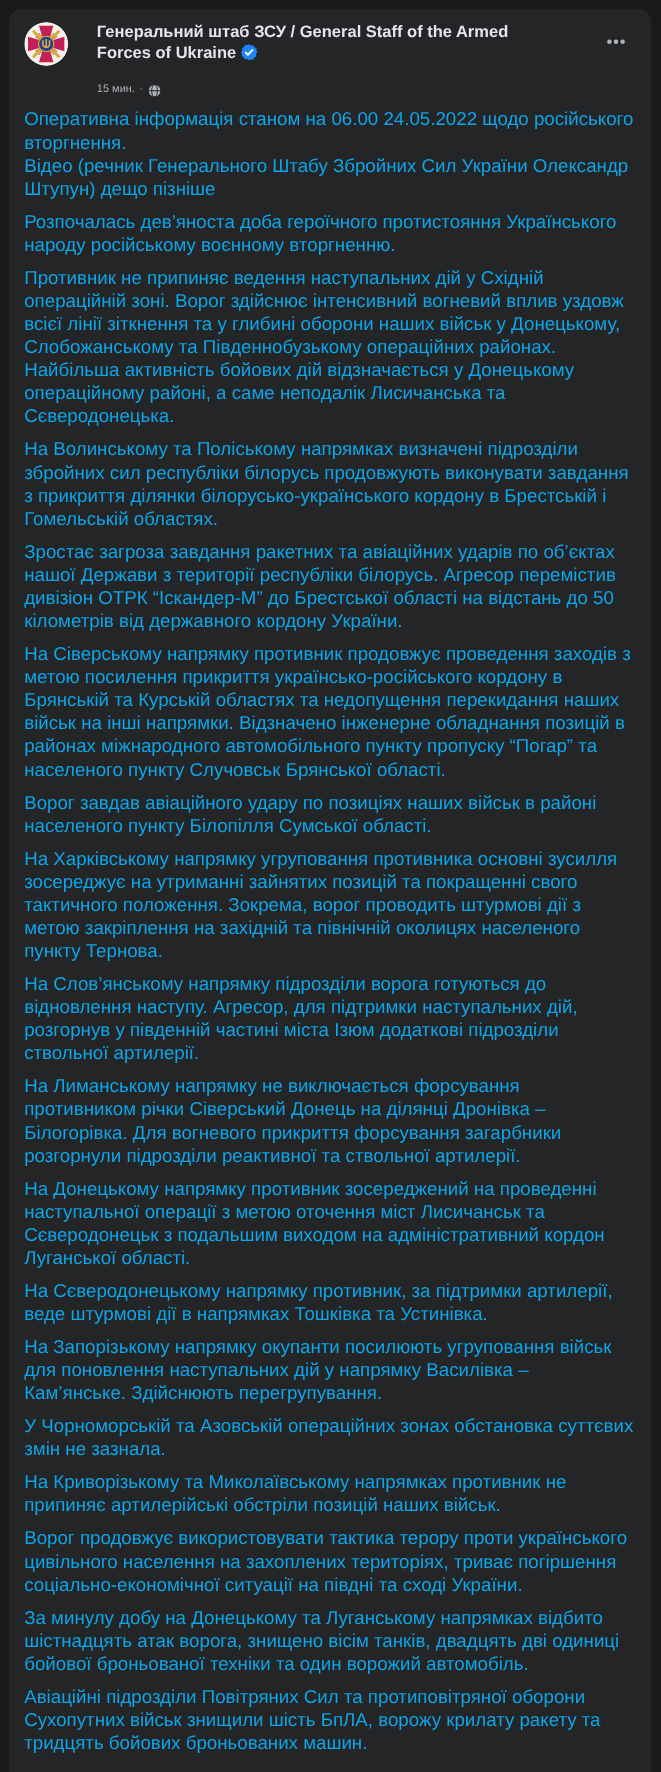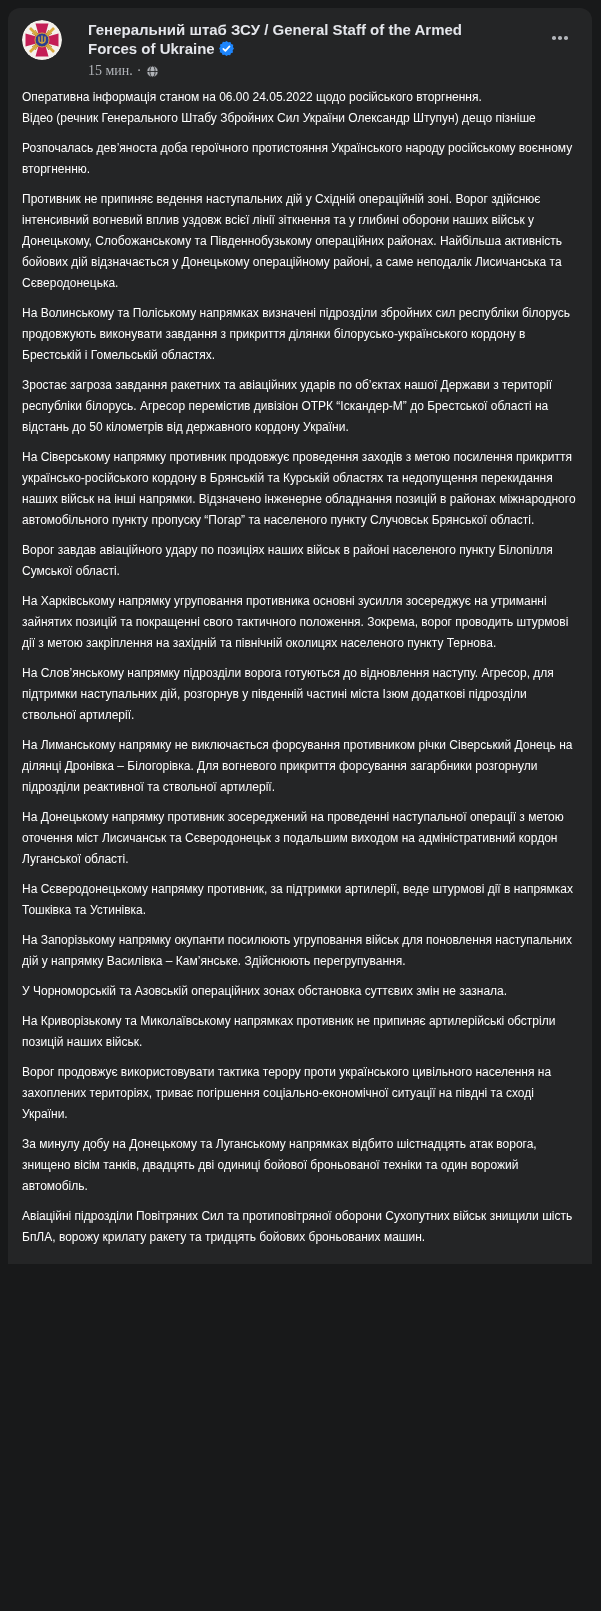--- a/index.html
+++ b/index.html
@@ -45,28 +45,27 @@
     color: #e4e6eb;
     line-height: 19px;
     cursor: pointer;
   }
   .verified {
     display: inline-block;
     vertical-align: -2px;
     margin-left: 4px;
   }
   .meta-row {
-    margin-top: 5px;
+    margin-top: 16px;
     display: flex;
     align-items: center;
     gap: 4px;
-    font-size: 14px;
+    font-size: 10px;
     color: #b0b3b8;
     line-height: 16px;
-    font-family: Liberation Serif, serif;
   }
   .menu-btn {
     flex: 0 0 auto;
     width: 32px;
     height: 32px;
     margin-top: 2px;
     border-radius: 50%;
     display: flex;
     align-items: center;
     justify-content: center;
@@ -76,23 +75,23 @@
   .menu-btn .dot {
     width: 3.6px;
     height: 3.6px;
     border-radius: 50%;
     background: #b0b3b8;
   }
   .post-text {
     padding: 2px 16px 6px 14px;
   }
   .post-text p {
-    font-size: 12px;
+    font-size: 17px;
     line-height: 21px;
-    color: #ffffff;
+    color: #0ea5e9;
     margin: 0 0 9px 0;
     white-space: pre-wrap;
     word-wrap: break-word;
   }
   .post-text p:last-child { margin-bottom: 0; }
 </style>
 </head>
 <body>
 
 <div class="page">

